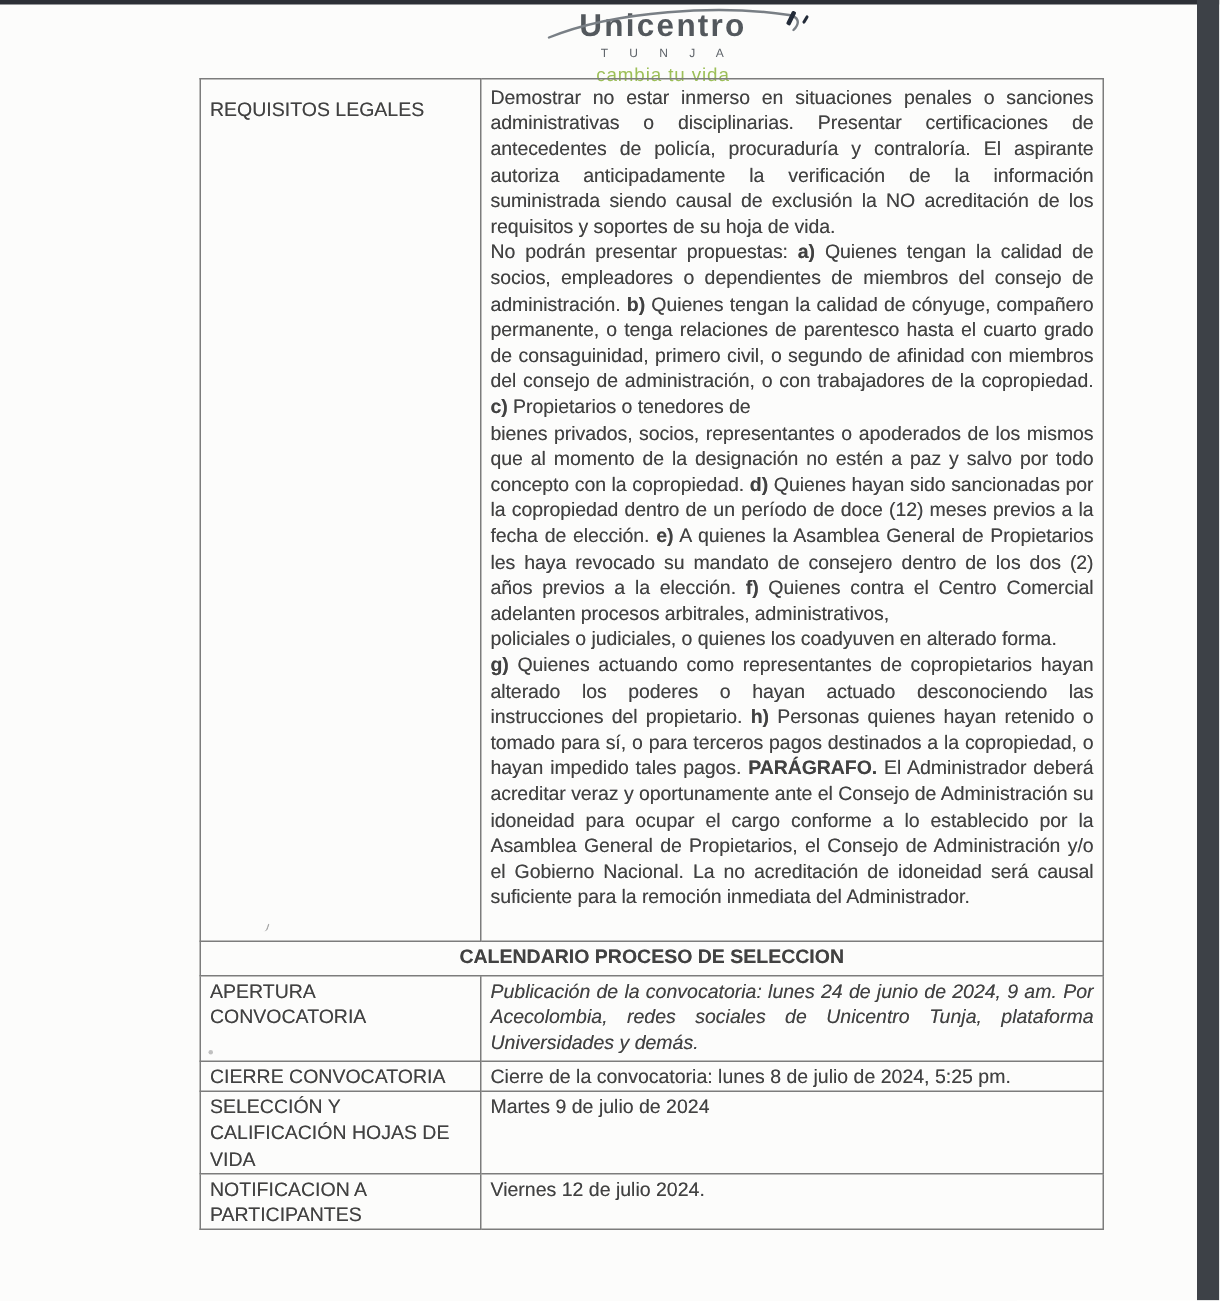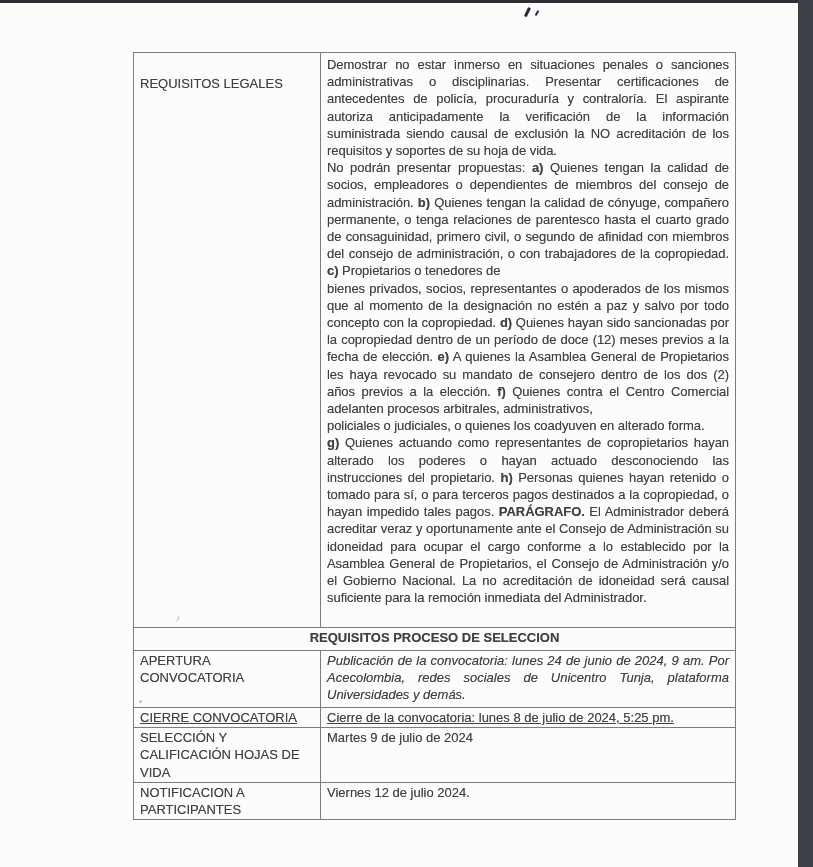--- a/index.html
+++ b/index.html
@@ -30,39 +30,47 @@
   table.doc {
     position:absolute; left:133px; top:52px; width:576px;
     border-collapse:collapse; table-layout:fixed;
     font-size:13px; line-height:17.2px; color:#414141;
     text-shadow:0 0 .4px rgba(65,65,65,.55);
   }
   table.doc td { border:1px solid #7c7c7c; vertical-align:top; padding:1px 6px; }
   td.c-label { width:174px; }
   td.c-value { width:402px; }
   .req-row td { height:572px; }
-  .req-label { padding-top:21px; }
+  .req-label { padding-top:10px; }
   .req-content { height:570px; overflow:hidden; text-align:justify; padding-top:2px; letter-spacing:-0.05px; }
   .req-content .para { margin:0; }
   .req-content .bold { font-weight:bold; }
   .section-row td { height:20px; font-weight:bold; text-align:center; padding-top:2px; }
   .r-apertura td { height:54px; }
-  .r-cierre td { height:17px;text-decoration:underline; }
+  .r-cierre td { height:17px; }
   .r-medio td { height:50px; }
   .r-seleccion td { height:50px; }
   .r-notificacion td { height:31px; }
   .cal-value { text-align:justify;font-style:italic; }
 </style>
 </head>
 <body>
 
 <div class="page">
   <div class="edge-top"></div>
   <div class="edge-right"></div>
 
+  <header class="logo">
+    <svg class="logo-swoosh" width="186" height="26" viewBox="0 0 186 26">
+      <path d="M 8 23 C 52 5 122 1 168 8 C 174 9 176 13 171 18" fill="none" stroke="#797f85" stroke-width="1.6" stroke-linecap="round"></path>
+    </svg>
+    <div class="brand">Unicentro</div>
+    <div class="brand-sub">T U N J A</div>
+    <div class="tagline">cambia tu vida</div>
+  </header>
 
   <div class="pen-mark">
     <span class="s1"></span>
     <span class="s2"></span>
   </div>
   <div class="artifact1"></div>
   <div class="artifact2"></div>
 
   <table class="doc">
     <tbody>
@@ -74,21 +82,21 @@
         <div class="req-content">
               <div class="para"><span>Demostrar no estar inmerso en situaciones penales o sanciones administrativas o disciplinarias. Presentar certificaciones de antecedentes de policía, procuraduría y contraloría. El aspirante autoriza anticipadamente la verificación de la información suministrada siendo causal de exclusión la NO acreditación de los requisitos y soportes de su hoja de vida.</span></div>
               <div class="para"><span>No podrán presentar propuestas: </span><span class="bold">a)</span><span> Quienes tengan la calidad de socios, empleadores o dependientes de miembros del consejo de administración. </span><span class="bold">b)</span><span> Quienes tengan la calidad de cónyuge, compañero permanente, o tenga relaciones de parentesco hasta el cuarto grado de consaguinidad, primero civil, o segundo de afinidad con miembros del consejo de administración, o con trabajadores de la copropiedad. </span><span class="bold">c)</span><span> Propietarios o tenedores de</span></div>
               <div class="para"><span>bienes privados, socios, representantes o apoderados de los mismos que al momento de la designación no estén a paz y salvo por todo concepto con la copropiedad. </span><span class="bold">d)</span><span> Quienes hayan sido sancionadas por la copropiedad dentro de un período de doce (12) meses previos a la fecha de elección. </span><span class="bold">e)</span><span> A quienes la Asamblea General de Propietarios les haya revocado su mandato de consejero dentro de los dos (2) años previos a la elección. </span><span class="bold">f)</span><span> Quienes contra el Centro Comercial adelanten procesos arbitrales, administrativos,</span></div>
               <div class="para"><span>policiales o judiciales, o quienes los coadyuven en alterado forma.</span></div>
               <div class="para"><span class="bold">g)</span><span> Quienes actuando como representantes de copropietarios hayan alterado los poderes o hayan actuado desconociendo las instrucciones del propietario. </span><span class="bold">h)</span><span> Personas quienes hayan retenido o tomado para sí, o para terceros pagos destinados a la copropiedad, o hayan impedido tales pagos. </span><span class="bold">PARÁGRAFO.</span><span> El Administrador deberá acreditar veraz y oportunamente ante el Consejo de Administración su idoneidad para ocupar el cargo conforme a lo establecido por la Asamblea General de Propietarios, el Consejo de Administración y/o el Gobierno Nacional. La no acreditación de idoneidad será causal suficiente para la remoción inmediata del Administrador.</span></div>
             </div>
       </td>
     </tr>
     <tr class="section-row">
-      <td colspan="2">REQUISITOS PROCESO DE SELECCION</td>
+      <td colspan="2">CALENDARIO PROCESO DE SELECCION</td>
     </tr>
     <tr class="r-apertura">
       <td class="c-label">APERTURA CONVOCATORIA</td>
       <td class="c-value cal-value">Publicación de la convocatoria: lunes 24 de junio de 2024, 9 am. Por Acecolombia, redes sociales de Unicentro Tunja, plataforma Universidades y demás.</td>
     </tr>
     <tr class="r-cierre">
       <td class="c-label">CIERRE CONVOCATORIA</td>
       <td class="c-value">Cierre de la convocatoria: lunes 8 de julio de 2024, 5:25 pm.</td>
     </tr>
     <tr class="r-seleccion">

